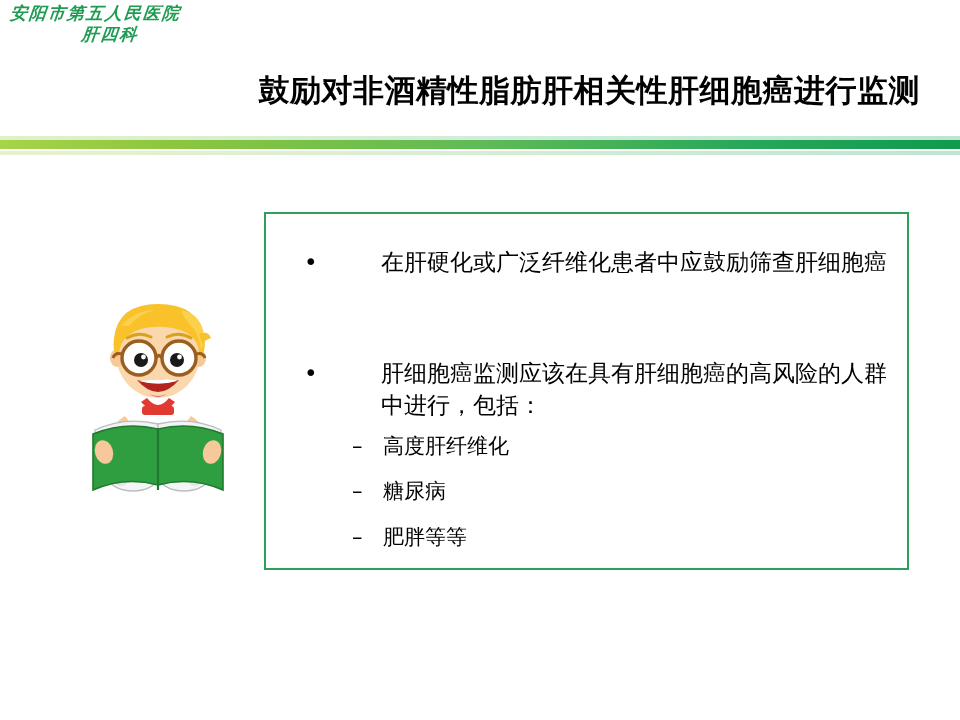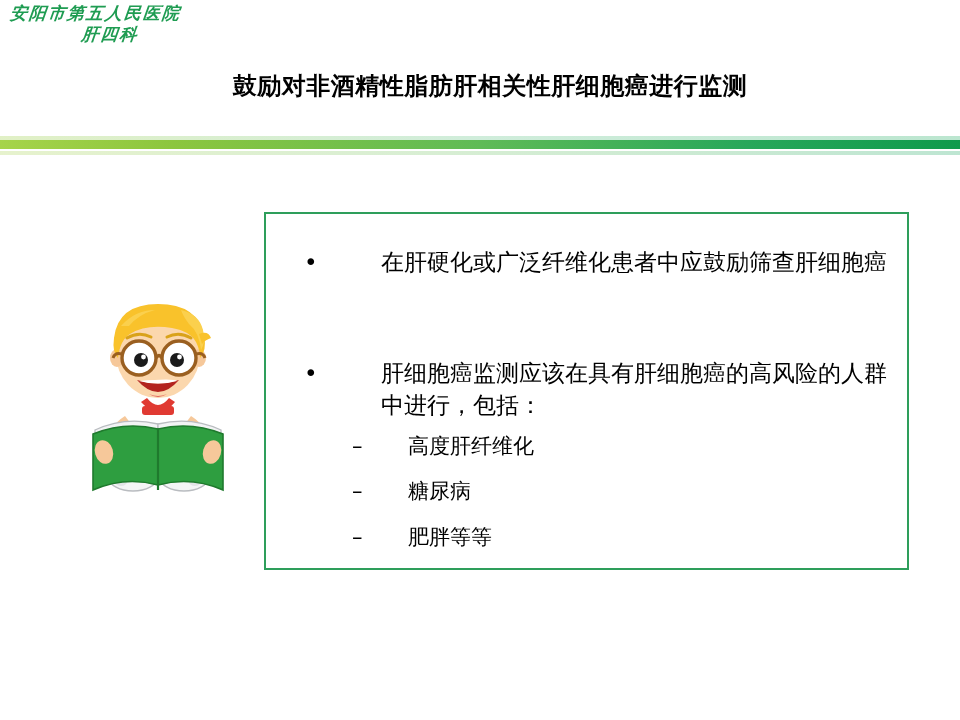--- a/index.html
+++ b/index.html
@@ -47,22 +47,22 @@
     margin-top: 1px;
     transform: skewX(-6deg);
   }
 
   
   .slide-title {
     position: absolute;
     left: 60px;
     right: 40px;
     top: 70px;
-    text-align: center;
-    font-size: 24px;
+    text-align: right;
+    font-size: 31px;
     font-weight: 700;
     letter-spacing: 0.5px;
     white-space: nowrap;
     font-family: Liberation Serif, serif;
   }
 
   
   .divider-wrap {
     position: absolute;
     left: 0;
@@ -154,21 +154,21 @@
     font-size: 21px;
     line-height: 1.35;
     margin-bottom: 17px;
   }
   .sub-item:last-child { margin-bottom: 0; }
   .sub-marker {
     flex: 0 0 auto;
     width: 31px;
     font-size: 21px;
   }
-  .sub-text { flex: 1 1 auto; margin-left: 25px; }
+  .sub-text { flex: 1 1 auto; }
 </style>
 </head>
 <body>
 
 <div class="logo">
   <span class="logo-line1">安阳市第五人民医院</span>
   <span class="logo-line2">肝四科</span>
 </div>
 
 <div class="slide-title">鼓励对非酒精性脂肪肝相关性肝细胞癌进行监测</div>

